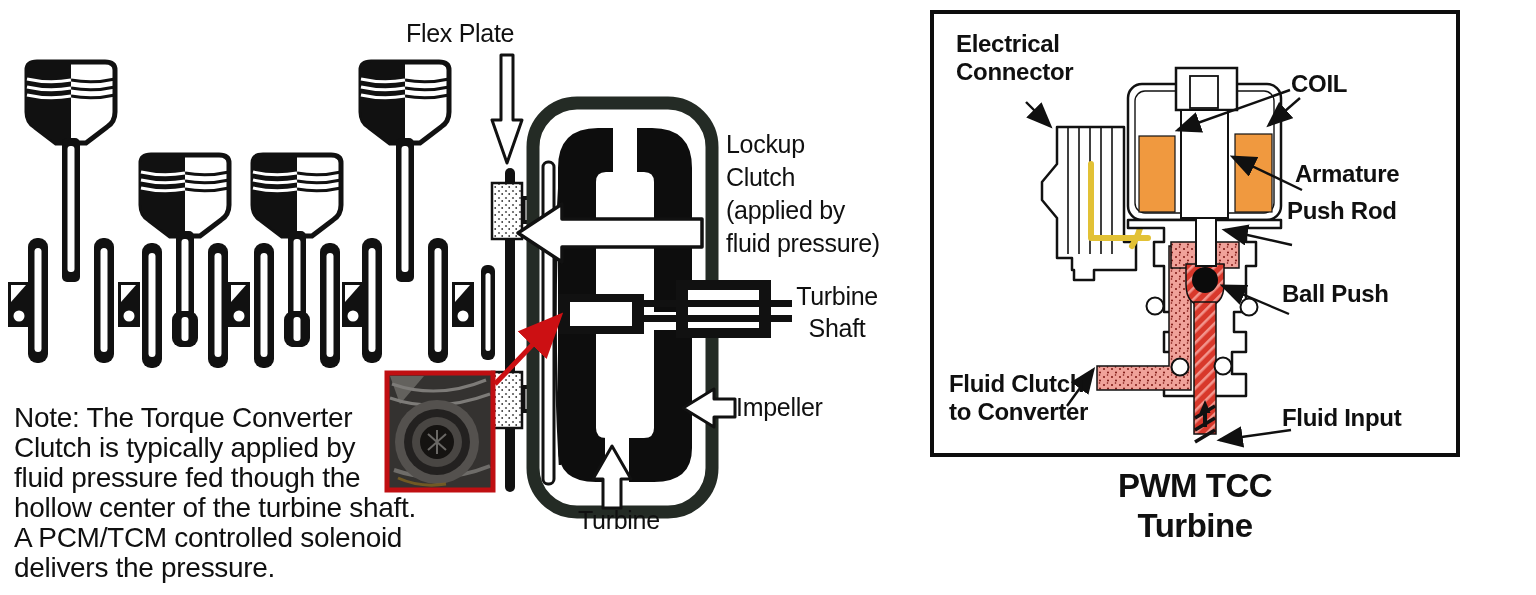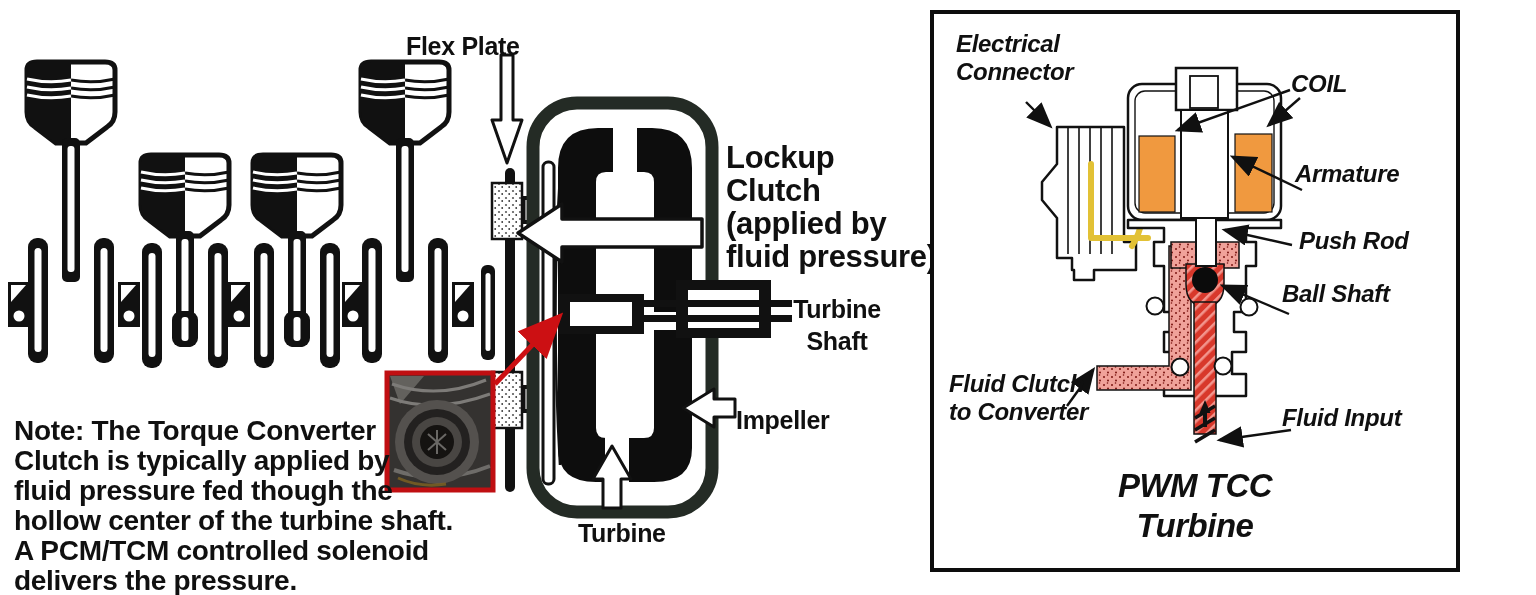--- a/index.html
+++ b/index.html
@@ -3,38 +3,38 @@
 <meta charset="utf-8">
 <style>
   :root{
     --coil-orange:#F0993F; --fluid-red:#D8382B; --fluid-pink:#F0A29A;
     --wire-yellow:#E2C135; --inset-red:#C00F12; --housing-dark:#242B25; --ink:#101010;
   }
   html,body{margin:0;padding:0;background:#fff;}
   .canvas{position:relative;width:1536px;height:595px;background:#fff;overflow:hidden;
           font-family:"Liberation Sans",sans-serif;color:var(--ink);}
   svg{display:block;}
-  .lbl{position:absolute;font-weight:bold;color:var(--ink);white-space:pre-line;
-       letter-spacing:-0.3px;line-height:1.22;margin-top:13px;}
+  .lbl{position:absolute;font-weight:normal;color:var(--ink);white-space:pre-line;
+       letter-spacing:-0.3px;line-height:1.22;}
   .lbl-flex{left:406px;top:18px;font-size:25px;}
   .lbl-tcc{left:542px;top:72px;font-size:26px;}
-  .lbl-lockup{left:726px;top:128px;font-size:31px;line-height:33px;}
+  .lbl-lockup{left:726px;top:128px;font-size:25px;line-height:33px;}
   .lbl-tshaft{left:782px;top:280px;width:110px;font-size:25px;line-height:32px;text-align:center;}
   .lbl-impeller{left:736px;top:392px;font-size:25px;}
   .lbl-turbine{left:578px;top:505px;font-size:25px;}
   .lbl-note{left:14px;top:403px;font-size:28px;line-height:30px;}
-  .panel{position:absolute;left:930px;top:10px;width:530px;height:562px;border:4px solid #0d0d0d;
-         box-sizing:border-box;background:#fff;font-style:italic;}
+  .panel{position:absolute;left:930px;top:10px;width:530px;height:447px;border:4px solid #0d0d0d;
+         box-sizing:border-box;background:#fff;}
   .panel svg{position:absolute;left:0;top:0;}
   .plbl{position:absolute;font-weight:bold;color:var(--ink);white-space:pre-line;
         letter-spacing:-0.3px;line-height:1.18;font-size:24px;}
   .p-elec{left:22px;top:16px;}
   .p-coil{left:357px;top:56px;}
   .p-arm{left:361px;top:146px;}
-  .p-push{left:353px;top:213px;margin-left:12px;}
+  .p-push{left:353px;top:183px;}
   .p-ball{left:348px;top:266px;}
   .p-fout{left:15px;top:356px;}
   .p-fin{left:348px;top:362px;margin-top:28px;}
   .p-title{left:0;top:452px;width:100%;text-align:center;font-size:33px;line-height:40px;letter-spacing:-0.5px;}
 </style>
 </head>
 <body>
 
 <div class="canvas">
 
@@ -253,21 +253,21 @@
         <path d="M133,392 L159,356" marker-end="url(#blk)"></path>
         <path d="M357,416 L286,426" marker-end="url(#blk)"></path>
       </g>
     </svg>
 
     <div class="plbl p-elec">Electrical
 Connector</div>
     <div class="plbl p-coil">COIL</div>
     <div class="plbl p-arm">Armature</div>
     <div class="plbl p-push">Push Rod</div>
-    <div class="plbl p-ball">Ball Shaft</div>
+    <div class="plbl p-ball">Ball Push</div>
     <div class="plbl p-fout">Fluid Clutch
 to Converter</div>
     <div class="plbl p-fin">Fluid Input</div>
     <div class="plbl p-title">PWM TCC
 Turbine</div>
   </div>
 
 </div>
 
 </body></html>

